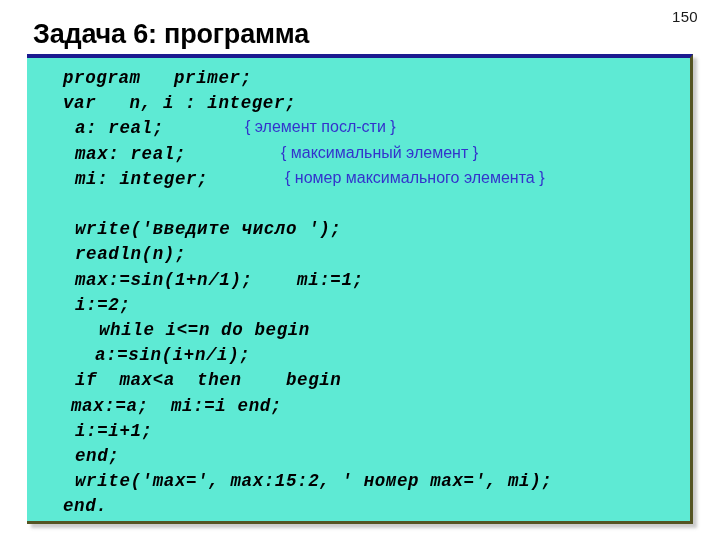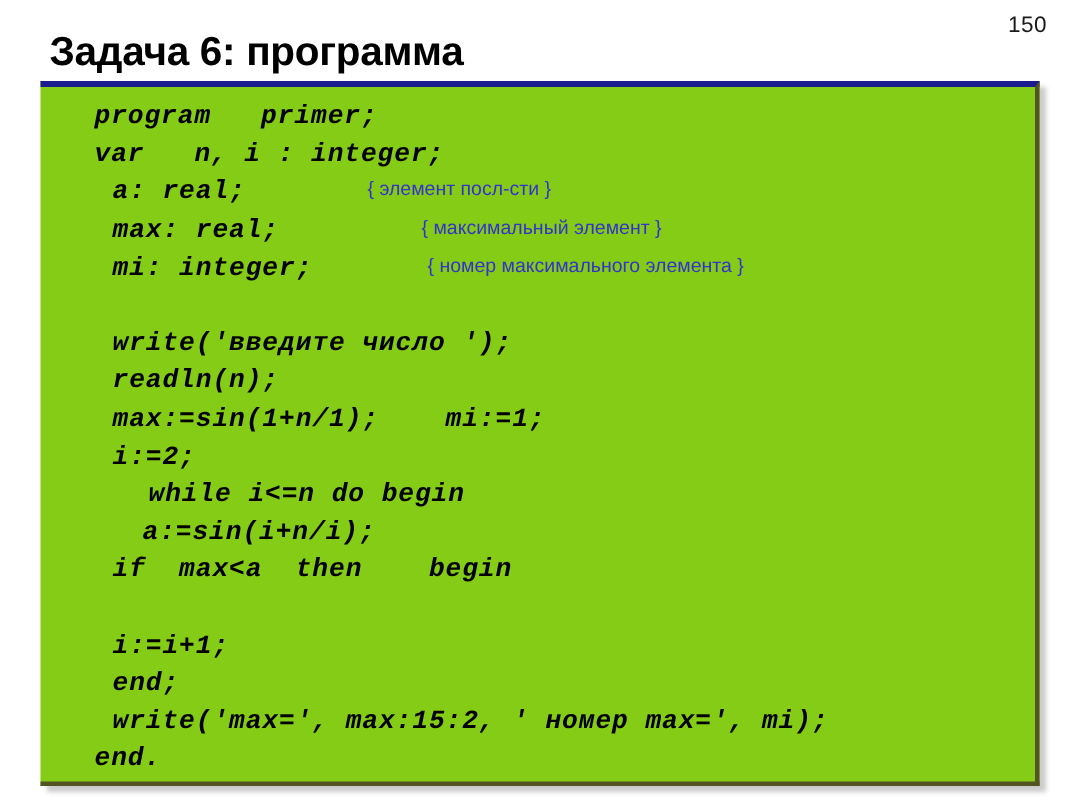--- a/index.html
+++ b/index.html
@@ -38,21 +38,21 @@
     white-space: nowrap;
   }
 
   
   #code-panel {
     position: absolute;
     left: 27px;
     top: 54px;
     width: 666px;
     height: 470px;
-    background: #84cc16;
+    background: #5eead4;
     border-top: 4px solid #1b1b8f;
     border-right: 3px solid #545423;
     border-bottom: 3px solid #545423;
     border-left: 0px solid #ffff99;
     box-sizing: border-box;
     box-shadow: 4px 4px 3px rgba(140,140,140,0.45);
   }
 
   #code-listing {
     position: absolute;
@@ -79,21 +79,21 @@
     color: #000000;
     white-space: pre;
     letter-spacing: 0.6px;
   }
 
   .code-comment {
     position: absolute;
     font-family: "Liberation Sans", sans-serif;
     font-weight: normal;
     font-style: normal;
-    font-size: 13px;
+    font-size: 16px;
     color: #3333cc;
     white-space: pre;
   }
 </style>
 </head>
 <body>
 
 <div id="page-number">150</div>
 
 <div id="slide-title">Задача 6: программа</div>
@@ -105,18 +105,19 @@
       <div class="code-line" style="top: 60.4px;"><span class="code-text" style="left: 48px;">a: real;</span><span class="code-comment" style="left: 218px;">{ элемент посл-сти }</span></div>
       <div class="code-line" style="top: 85.6px;"><span class="code-text" style="left: 48px;">max: real;</span><span class="code-comment" style="left: 254px;">{ максимальный элемент }</span></div>
       <div class="code-line" style="top: 110.8px;"><span class="code-text" style="left: 48px;">mi: integer;</span><span class="code-comment" style="left: 258px;">{ номер максимального элемента }</span></div>
       <div class="code-line" style="top: 161.2px;"><span class="code-text" style="left: 48px;">write('введите число ');</span></div>
       <div class="code-line" style="top: 186.4px;"><span class="code-text" style="left: 48px;">readln(n);</span></div>
       <div class="code-line" style="top: 211.6px;"><span class="code-text" style="left: 48px;">max:=sin(1+n/1);    mi:=1;</span></div>
       <div class="code-line" style="top: 236.8px; padding-left: 24px;"><span class="code-text" style="left: 48px;">i:=2;</span></div>
       <div class="code-line" style="top: 262px;"><span class="code-text" style="left: 48px; padding-left: 24px;">while i&lt;=n do begin</span></div>
       <div class="code-line" style="top: 287.2px;"><span class="code-text" style="left: 68px;">a:=sin(i+n/i);</span></div>
       <div class="code-line" style="top: 312.4px;"><span class="code-text" style="left: 48px;">if  max&lt;a  then    begin</span></div>
+      <div class="code-line" style="top: 337.6px;"><span class="code-text" style="left: 44px;">max:=a;  mi:=i end;</span></div>
       <div class="code-line" style="top: 362.8px;"><span class="code-text" style="left: 48px;">i:=i+1;</span></div>
       <div class="code-line" style="top: 388px;"><span class="code-text" style="left: 48px;">end;</span></div>
       <div class="code-line" style="top: 413.2px;"><span class="code-text" style="left: 48px;">write('max=', max:15:2, ' номер max=', mi);</span></div>
       <div class="code-line" style="top: 438.4px;"><span class="code-text" style="left: 36px;">end.</span></div>
     </div>
 </div>
 
 </body></html>

